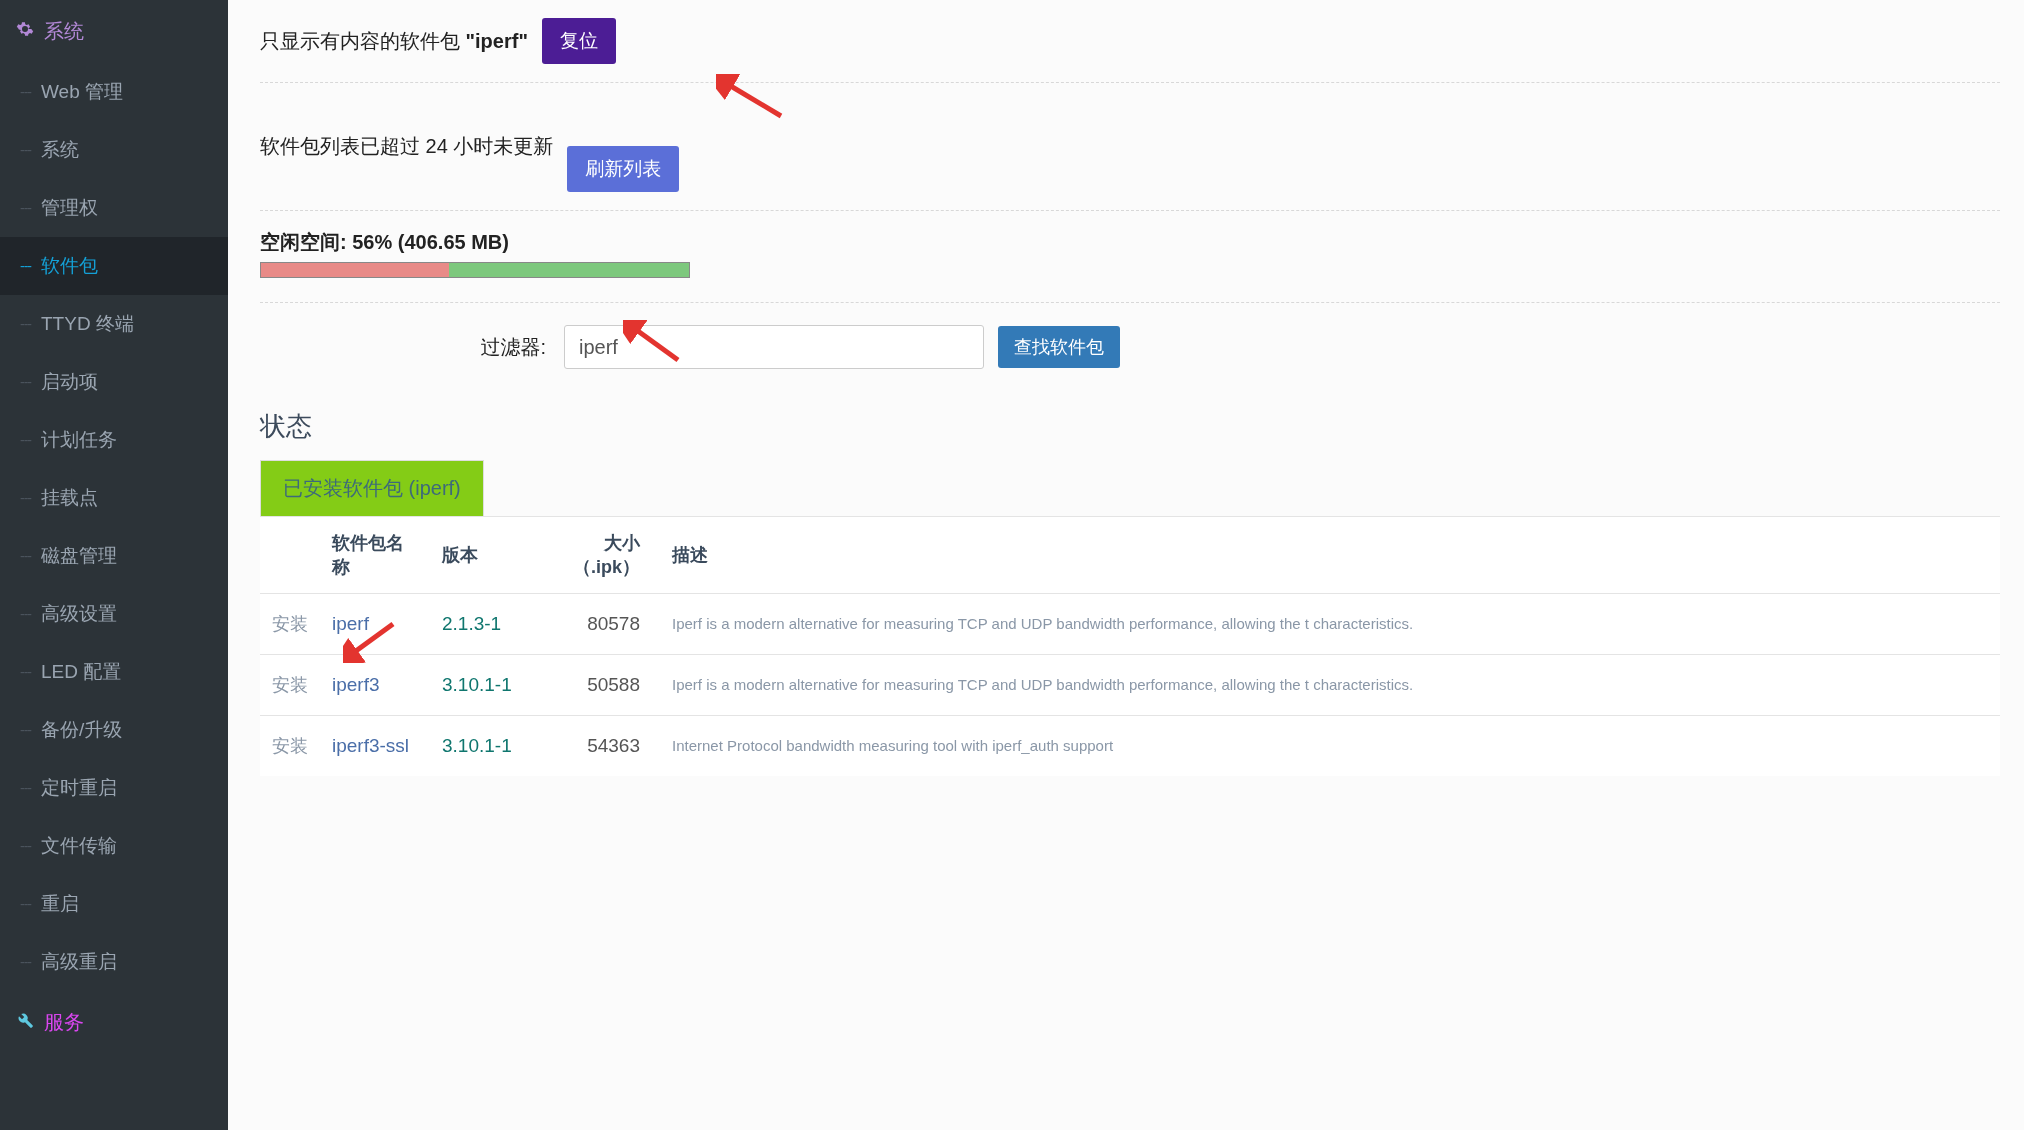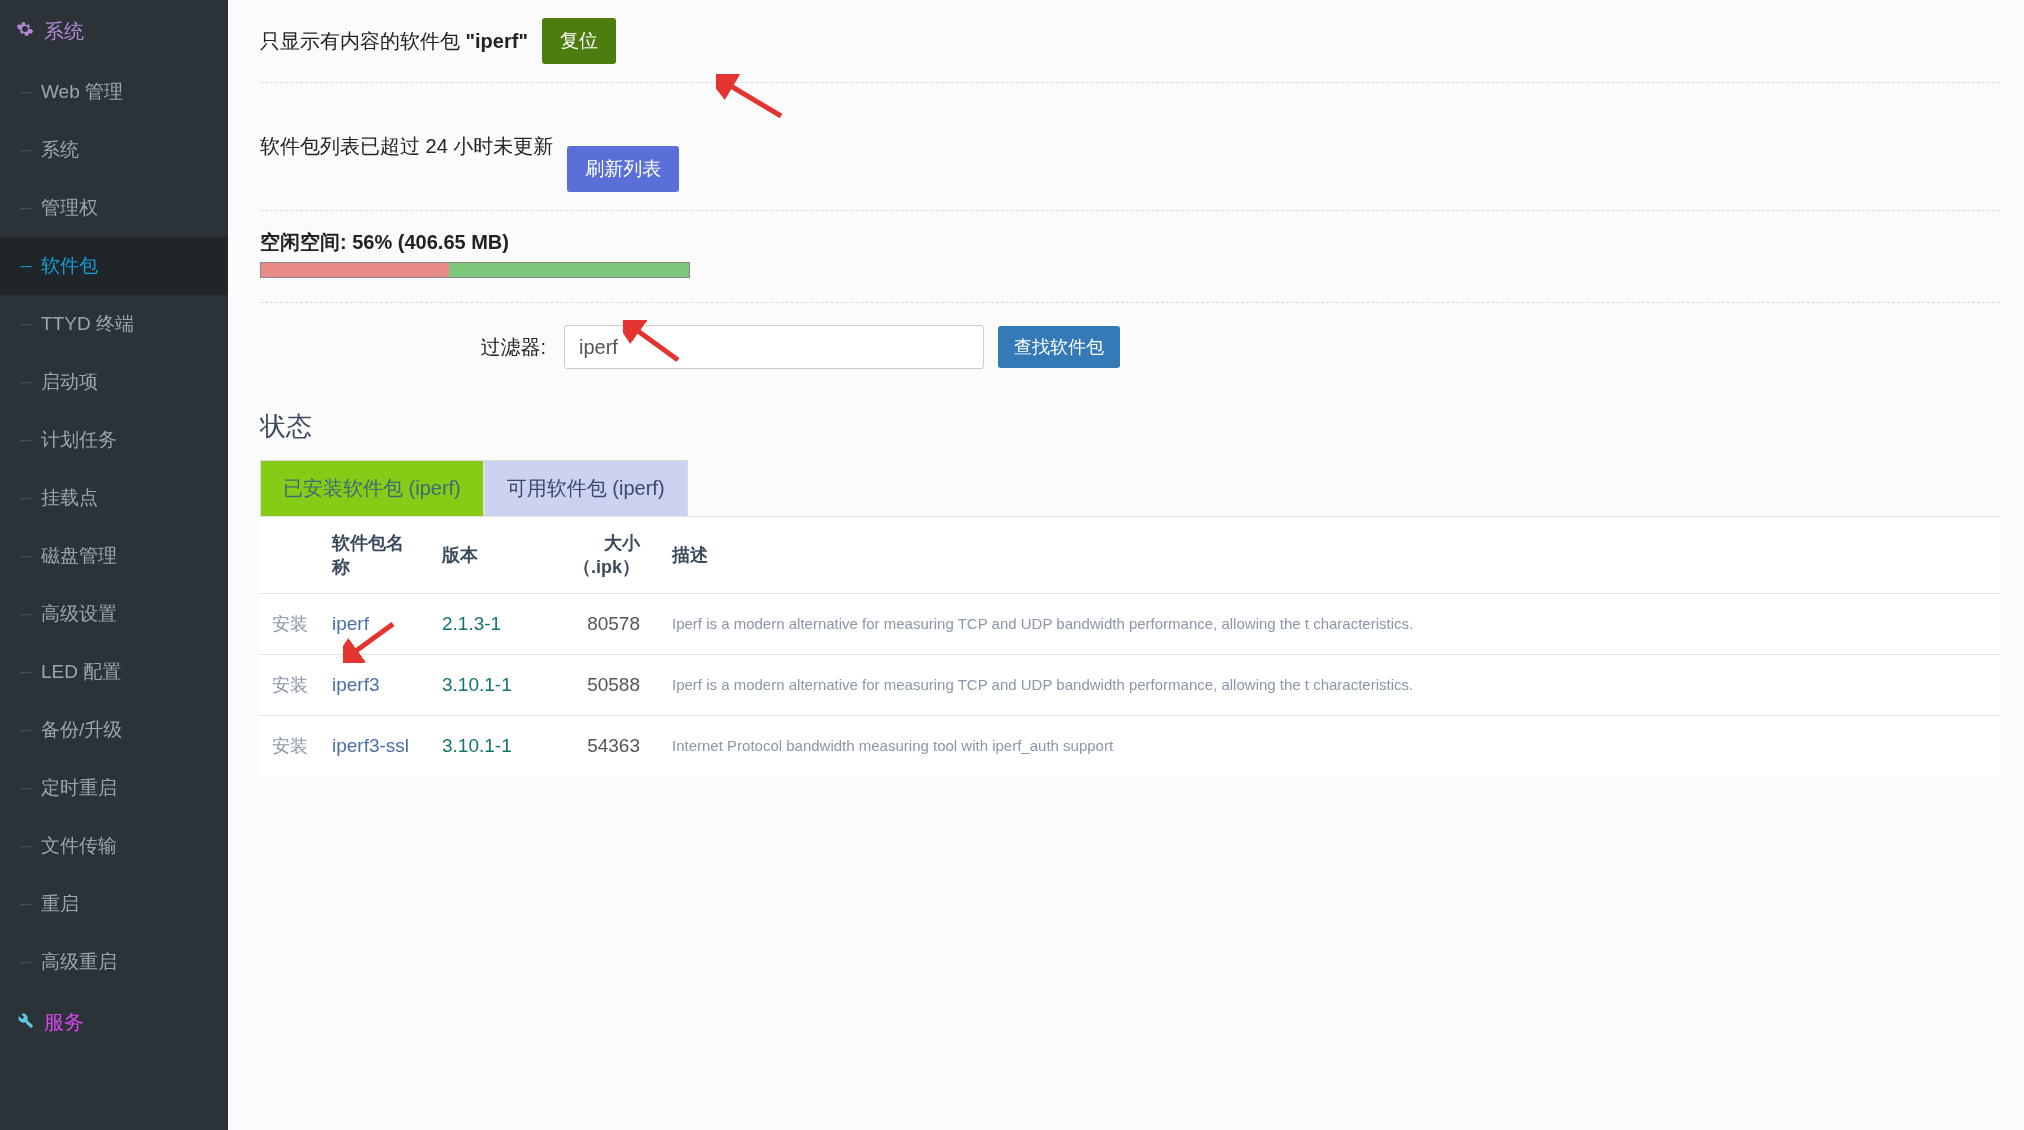--- a/index.html
+++ b/index.html
@@ -17,21 +17,21 @@
 .gear-icon { color: #b288d6; }
 .wrench-icon { color: #5ec9e0; }
 .scrollbar-thumb { position: absolute; left: 256px; top: 90px; width: 8px; height: 570px; background: #6a7077; border-radius: 4px; }
 
 .main { flex: 1; background: #fbfbfb; padding: 0 24px 0 32px; position: relative; }
 
 .info-row { display: flex; align-items: center; gap: 14px; margin-top: 18px; font-size: 20px; color: #222; }
 .info-row.bordered { border-bottom: 1px dashed #d8d8d8; padding-bottom: 18px; }
 
 .btn { border: none; padding: 10px 18px; font-size: 19px; border-radius: 3px; cursor: pointer; color: #fff; }
-.btn-orange { background: #4d7c0f; }
+.btn-orange { background: #4c1d95; }
 .btn-blue { background: #5b6fd8; margin-top: 45px; }
 .btn-teal-sm { background: #337ab7; padding: 9px 16px; font-size: 18px; }
 
 .free-space { margin-top: 18px; }
 .free-space-label { font-size: 20px; color: #222; font-weight: 600; margin-bottom: 6px; }
 .progress { width: 430px; height: 16px; display: flex; border: 1px solid #888; }
 .progress-red { background: #e88a87; height: 100%; }
 .progress-green { background: #7dc87d; height: 100%; }
 
 .divider { border-bottom: 1px dashed #d8d8d8; margin-top: 24px; }
@@ -183,21 +183,20 @@
     <div class="form-row">
       <div class="form-label">过滤器:</div>
       <input class="form-input" value="iperf" style="">
       <button class="btn btn-teal-sm">查找软件包</button>
     </div>
 
     <h2 class="section-h">状态</h2>
 
     <div class="tabs">
       <div class="tab inactive">已安装软件包 (iperf)</div>
-      <div class="tab active">可用软件包 (iperf)</div>
     </div>
 
     <table class="pkg-table">
       <thead>
         <tr>
           <th style="width:60px"></th>
           <th style="width:110px">软件包名称</th>
           <th style="width:100px">版本</th>
           <th style="width:130px;text-align:right;padding-right:20px">大小（.ipk）</th>
           <th>描述</th>

